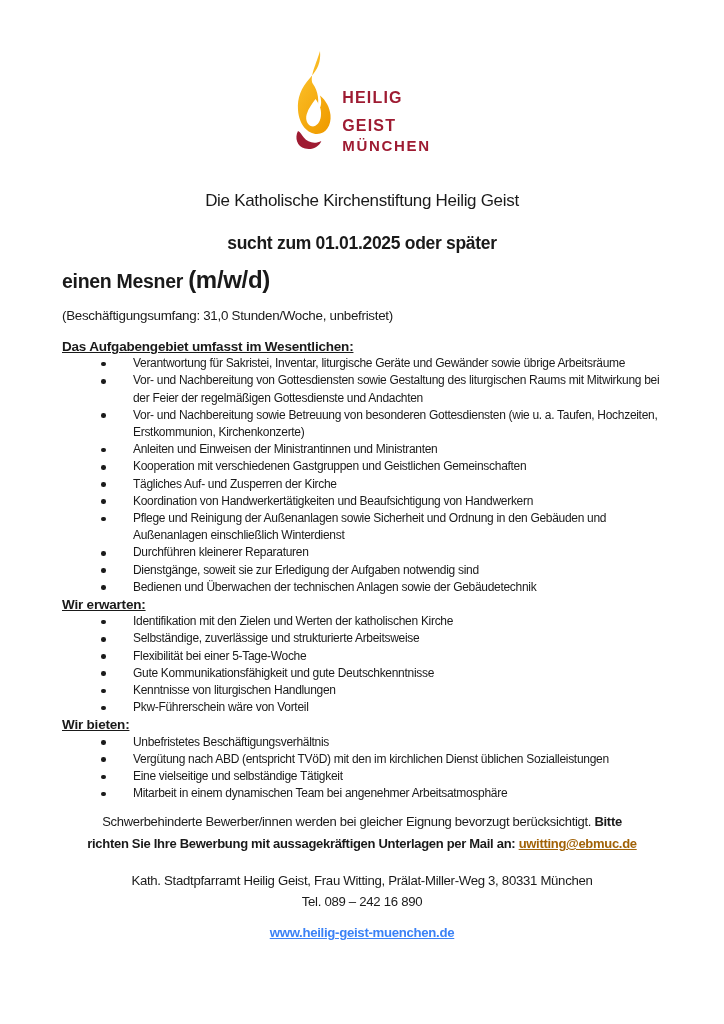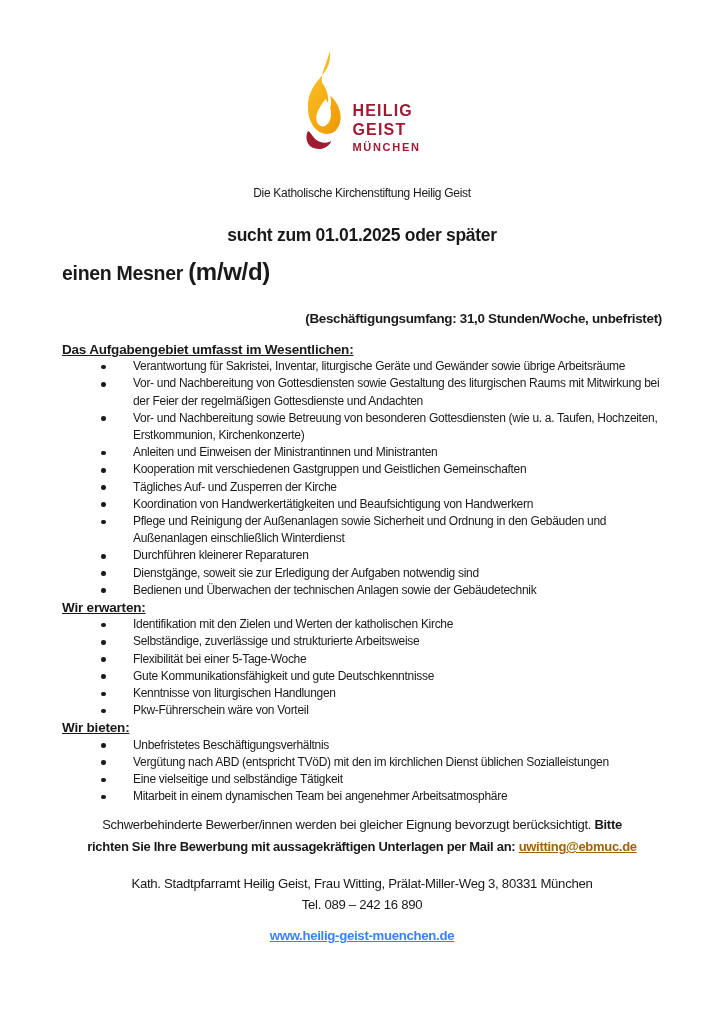--- a/index.html
+++ b/index.html
@@ -26,33 +26,33 @@
     align-items: flex-end;
     gap: 9px;
   }
   .logo svg { display: block; }
   .logo-text { line-height: 1; padding-bottom: 1px; }
   .logo-line {
     font-size: 16px;
     font-weight: 700;
     letter-spacing: 1.2px;
   }
-  .logo-line + .logo-line { margin-top: 3px; }
+  .logo-line + .logo-line { margin-top: 12px; }
   .logo-city {
     margin-top: 4px;
-    font-size: 11px;
+    font-size: 15px;
     font-weight: 700;
     letter-spacing: 1.7px;
   }
 
   
   .title {
-    margin-top: 28px;
-    text-align: center;
-    font-size: 12px;
+    margin-top: 36px;
+    text-align: center;
+    font-size: 17px;
     letter-spacing: -0.3px;
     line-height: 22px;
   }
   .subtitle {
     margin-top: 20px;
     text-align: center;
     font-size: 17.5px;
     font-weight: 700;
     letter-spacing: -0.3px;
     line-height: 22px;
@@ -60,26 +60,25 @@
   .position {
     margin-top: 12px;
     text-align: left;
     font-weight: 700;
     font-size: 19.5px;
     letter-spacing: -0.3px;
     line-height: 28px;
   }
   .position .mwd { font-size: 24px; }
   .note {
-    margin-top: 23px;
-    text-align: right;
+    margin-top: 12px;
+    text-align: left;
     font-size: 13.4px;
     letter-spacing: -0.3px;
     line-height: 18px;
-    font-weight: bold;
   }
 
   
   section h2 {
     margin: 0;
     font-size: 13.5px;
     font-weight: 700;
     text-decoration: underline;
     letter-spacing: -0.2px;
     line-height: 17.2px;

